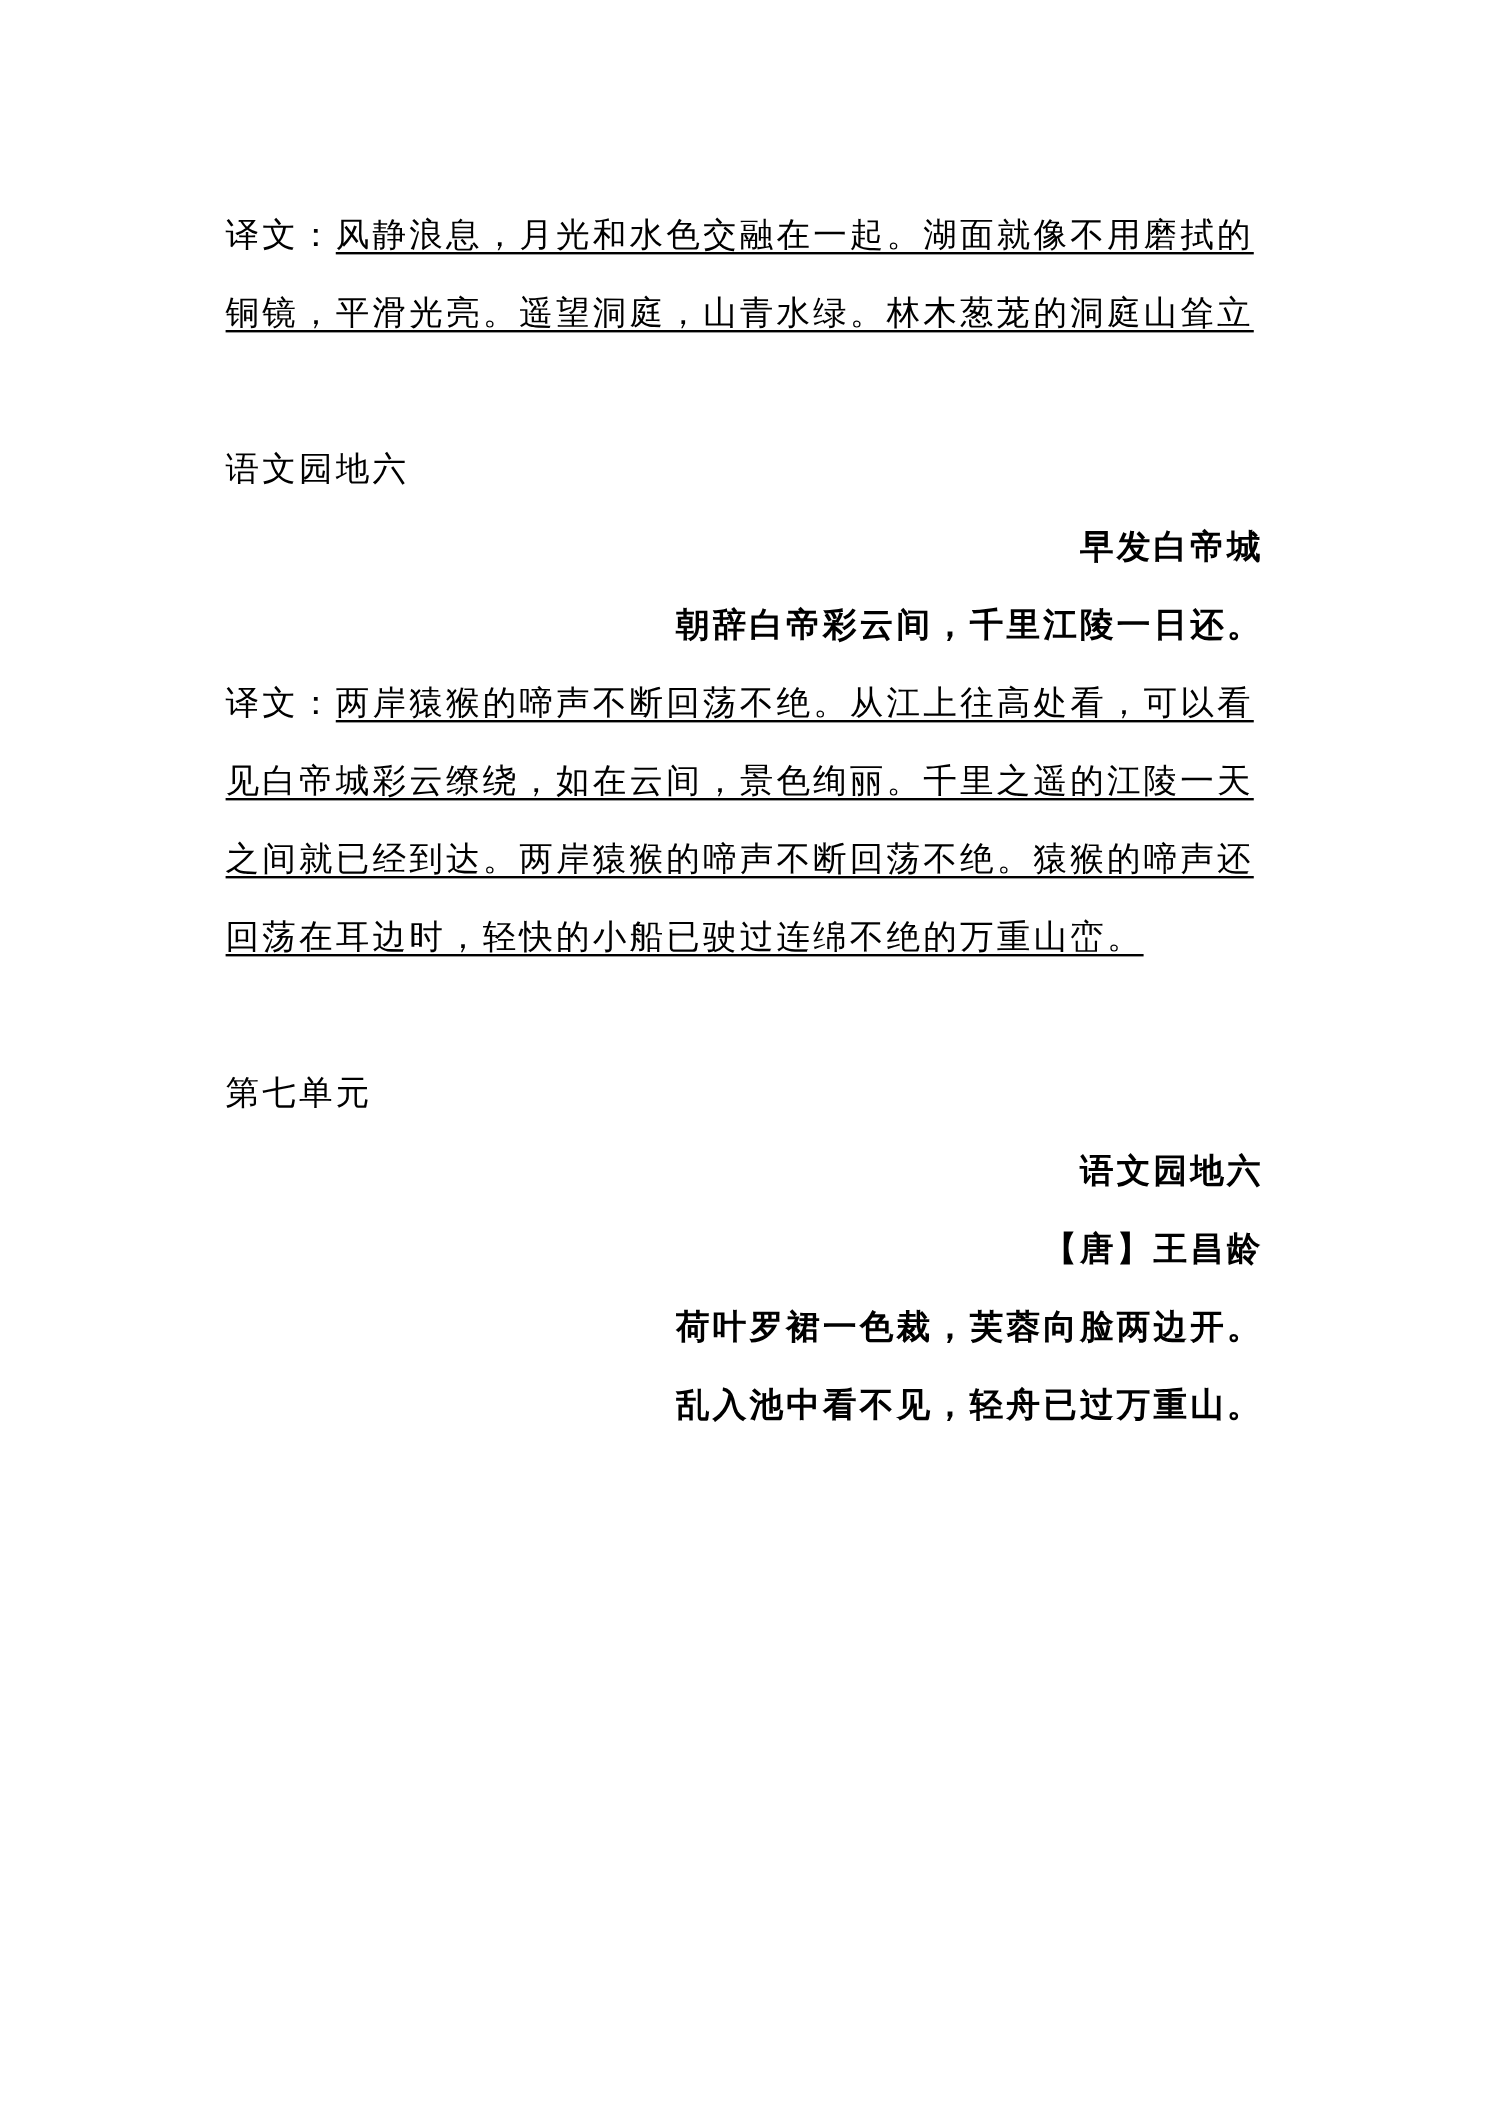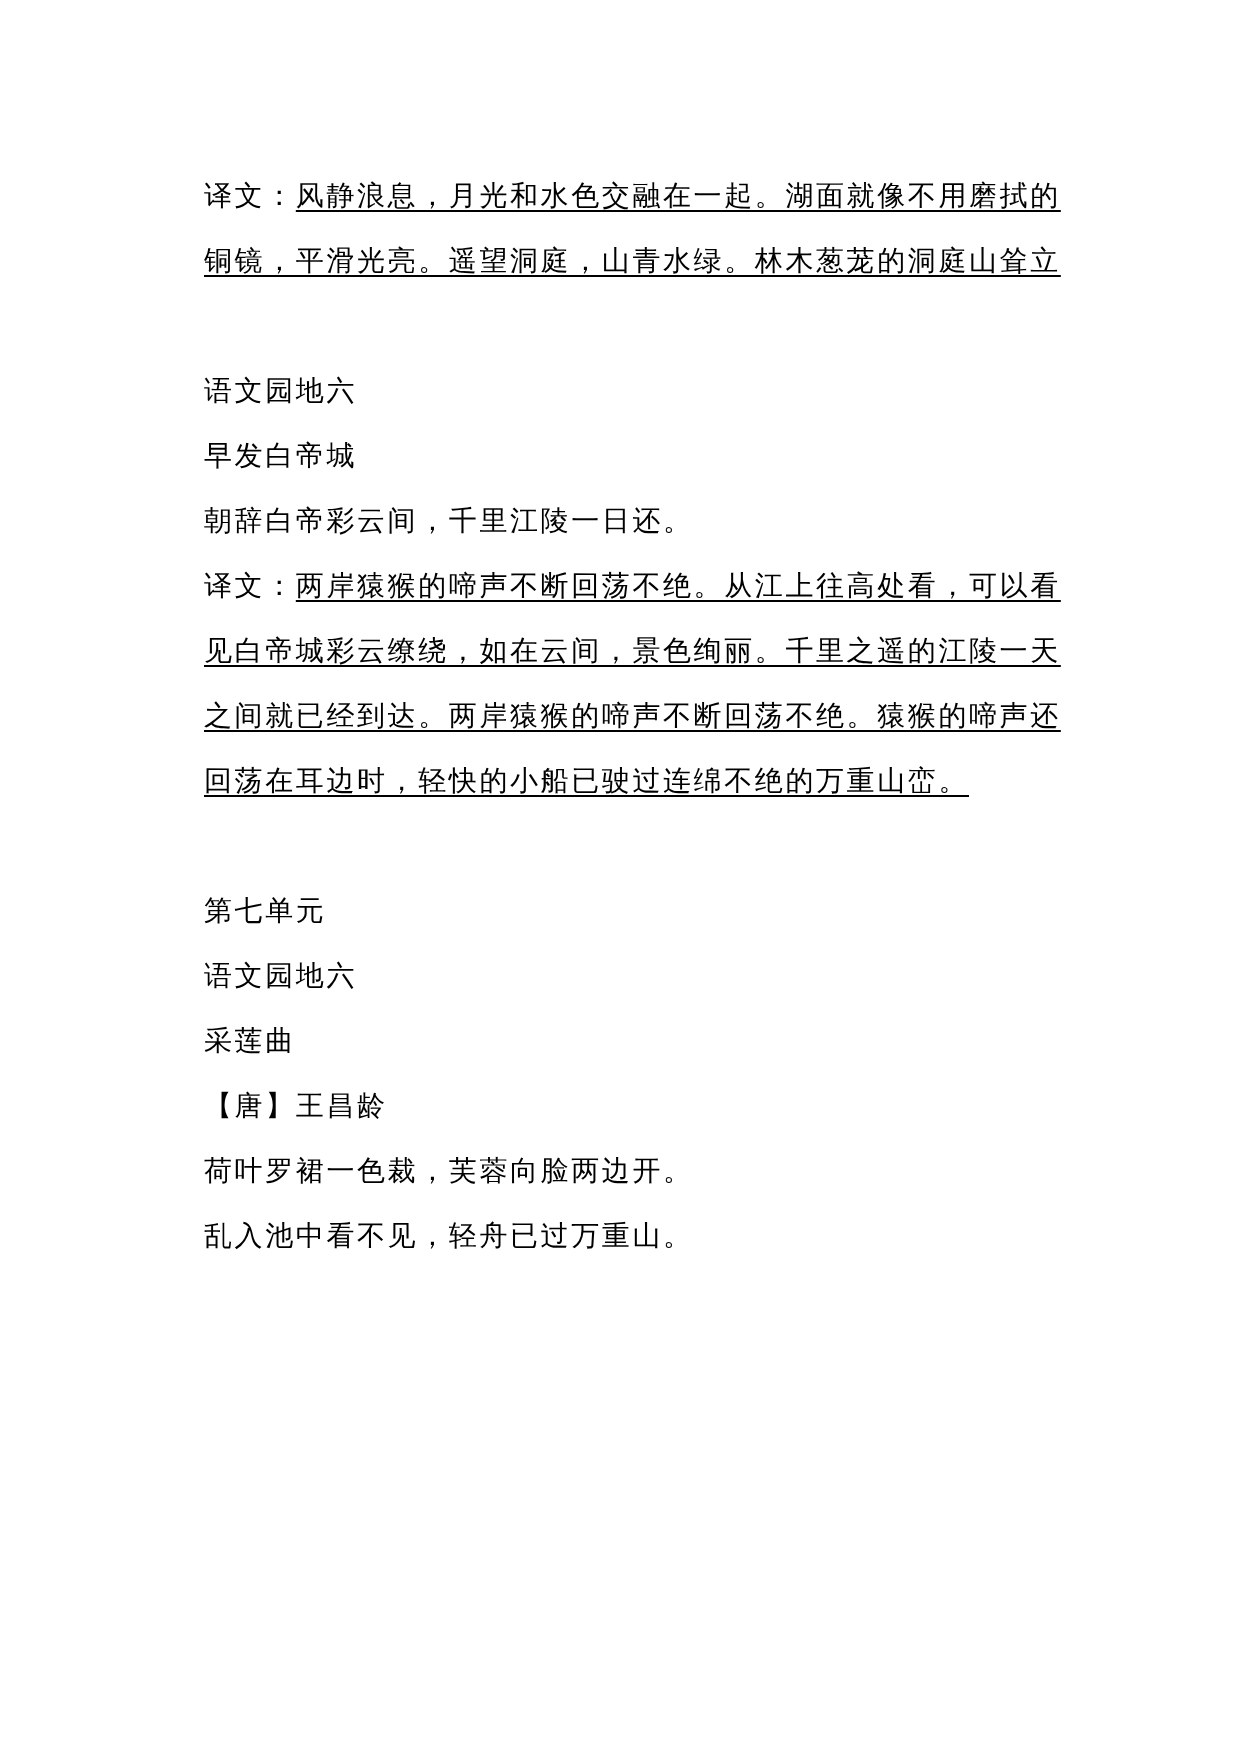--- a/index.html
+++ b/index.html
@@ -20,25 +20,25 @@
       left: 188px;
       top: 163px;
       width: 880px;
     }
     .line {
       height: 65px;
       line-height: 65px;
       font-size: 28px;
       white-space: nowrap;
       letter-spacing: 2.6px;
-      margin-left: 16px;
     }
     .line.center {
-      text-align: left;
+      text-align: right;
       width: 865px;
+      font-weight: bold;
     }
     .line.blank { height: 65px; }
     .u {
       text-decoration: underline;
       text-decoration-thickness: 2px;
       text-underline-offset: 5px;
     }
   </style>
 </head>
 <body>
@@ -68,18 +68,17 @@
     <span class="u">之间就已经到达。两岸猿猴的啼声不断回荡不绝。猿猴的啼声还</span>
   </div>
   <div class="line">
     <span class="u">回荡在耳边时，轻快的小船已驶过连绵不绝的万重山峦。</span>
   </div>
 
   <div class="line blank"></div>
 
   <div class="line">第七单元</div>
   <div class="line center">语文园地六</div>
-  <div class="line center">采莲曲</div>
   <div class="line center">【唐】王昌龄</div>
   <div class="line center">荷叶罗裙一色裁，芙蓉向脸两边开。</div>
   <div class="line center">乱入池中看不见，轻舟已过万重山。</div>
 
 </div>
 
 </body></html>

